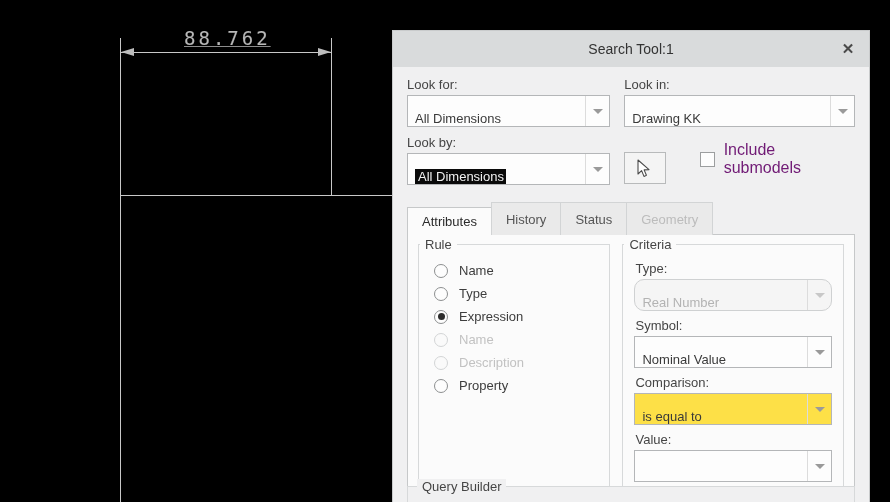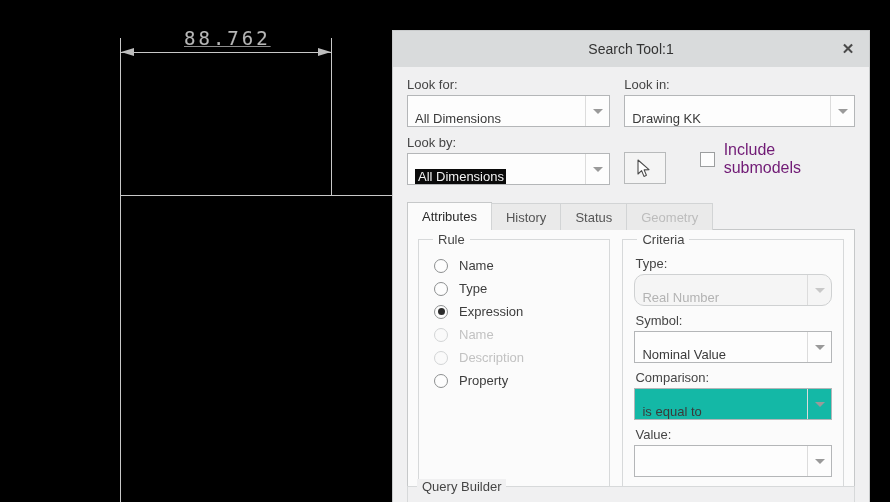--- a/index.html
+++ b/index.html
@@ -57,21 +57,21 @@
   .fld-label { font-size: 13px; color: #454545; margin-bottom: 3px; }
 
   .combo {
     position: relative; height: 32px; background: #fdfdfd;
     border: 1px solid #b4b6b8; display: flex; align-items: flex-end;
   }
   .combo > .cval {
     padding-left: 7px; font-size: 13px; color: #3a3a3a;
     flex: 1; overflow: hidden; white-space: nowrap;
   }
-  .combo.gray { background: #14b8a6; }
+  .combo.gray { background: #fde047; }
   .combo.disabled { background: #f5f5f5; border-color: #cfd1d2; border-radius: 10px; }
   .combo.disabled > .cval { color: #b3b3b3; }
   .combo .arw {
     width: 24px; height: 100%; border-left: 1px solid #dcdcdc;
     display: flex; align-items: center; justify-content: center;
   }
   .tri {
     width: 0; height: 0;
     border-left: 5px solid transparent; border-right: 5px solid transparent;
     border-top: 5px solid #9a9a9a;
@@ -93,38 +93,38 @@
   }
   .chk {
     width: 15px; height: 15px; background: #fdfdfd;
     border: 1px solid #9c9e9f; display: inline-block; flex: none;
   }
   .chk-row { display: flex; align-items: center; gap: 9px; font-size: 16px; color: #701a75; }
 
   
   #tabs { display: flex; margin-top: 17px; align-items: flex-end; }
   .tab {
-    height: 27px; padding: 0 14px; font-size: 13px;
+    height: 33px; padding: 0 14px; font-size: 13px;
     display: flex; align-items: center; color: #555;
     border: 1px solid #d2d4d5; border-bottom: none; background: #eaeaea;
     margin-right: -1px;
   }
   .tab.active { background: #fbfbfb; color: #2a2a2a; height: 28px; border-color: #c6c8c9; }
   .tab.disabled { color: #bcbcbc; }
 
   #panel {
     border: 1px solid #c6c8c9; background: #fbfbfb;
     margin-top: -1px; height: 268px; padding: 9px 10px; display: flex;
   }
   .gbox {
     border: 1px solid #d7d9da; position: relative;
     padding: 14px 11px 0 11px; background: #fbfbfb;
   }
   .gbox > .legend {
-    position: absolute; top: -8px; left: 14px; background: #fbfbfb;
+    position: absolute; top: -8px; left: 1px; background: #fbfbfb;
     padding: 0 5px; font-size: 13px; color: #454545;
   }
   #rule-box { width: 198px; }
   #crit-box { width: 228px; margin-left: 12px; }
 
   .radio-row { display: flex; align-items: center; gap: 11px; height: 23px; margin-left: 4px; }
   .radio {
     width: 14px; height: 14px; border-radius: 50%;
     border: 1px solid #8d8f90; background: #fdfdfd; flex: none;
     display: flex; align-items: center; justify-content: center;

